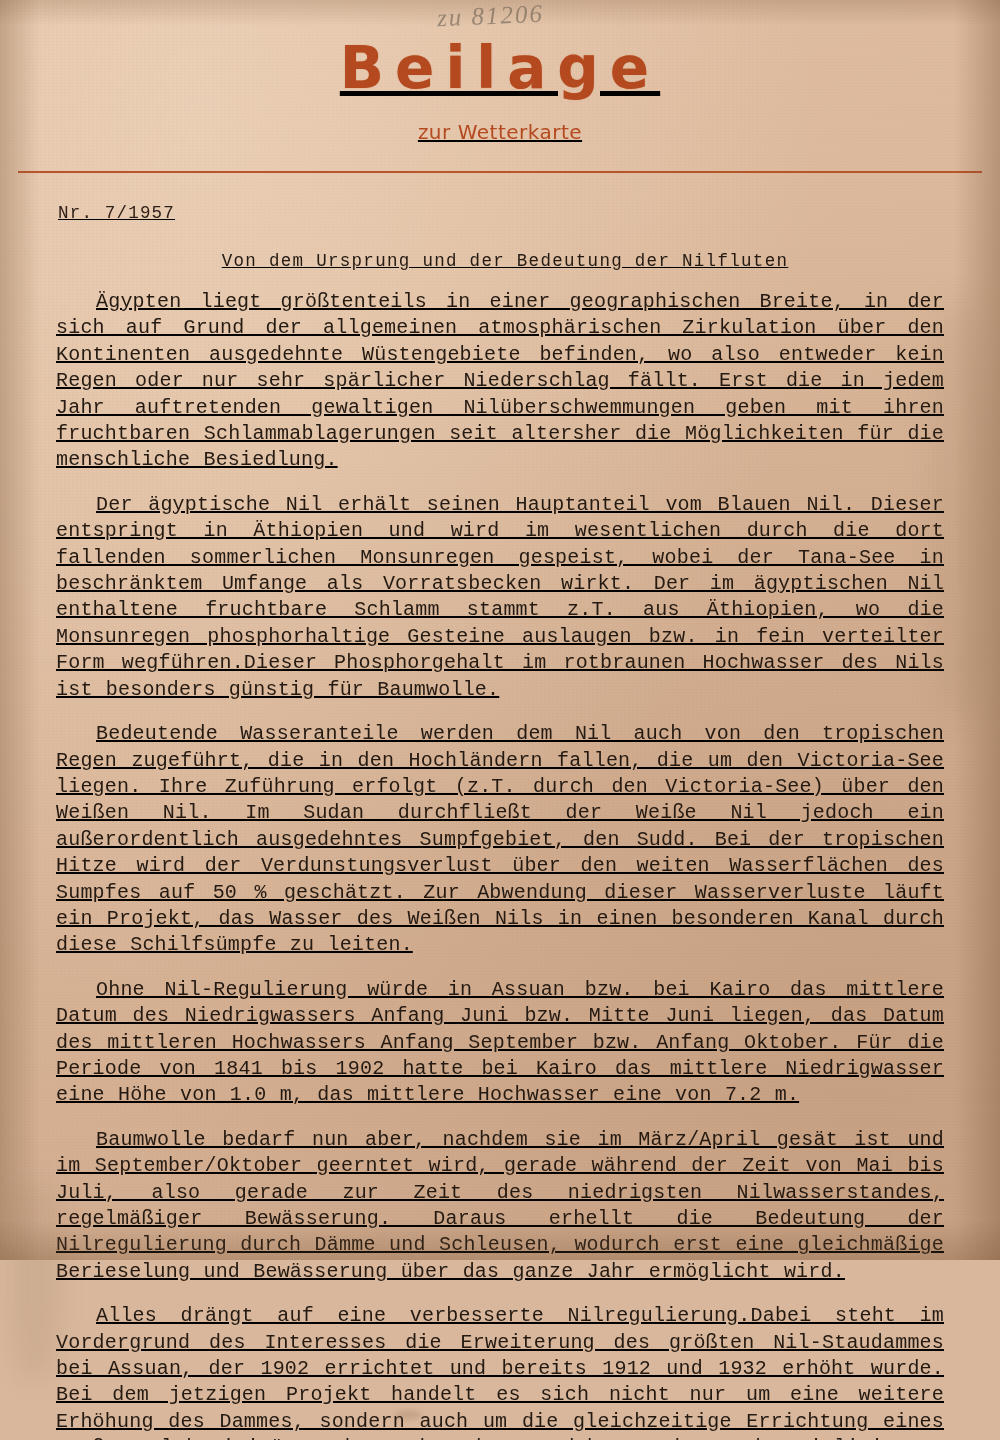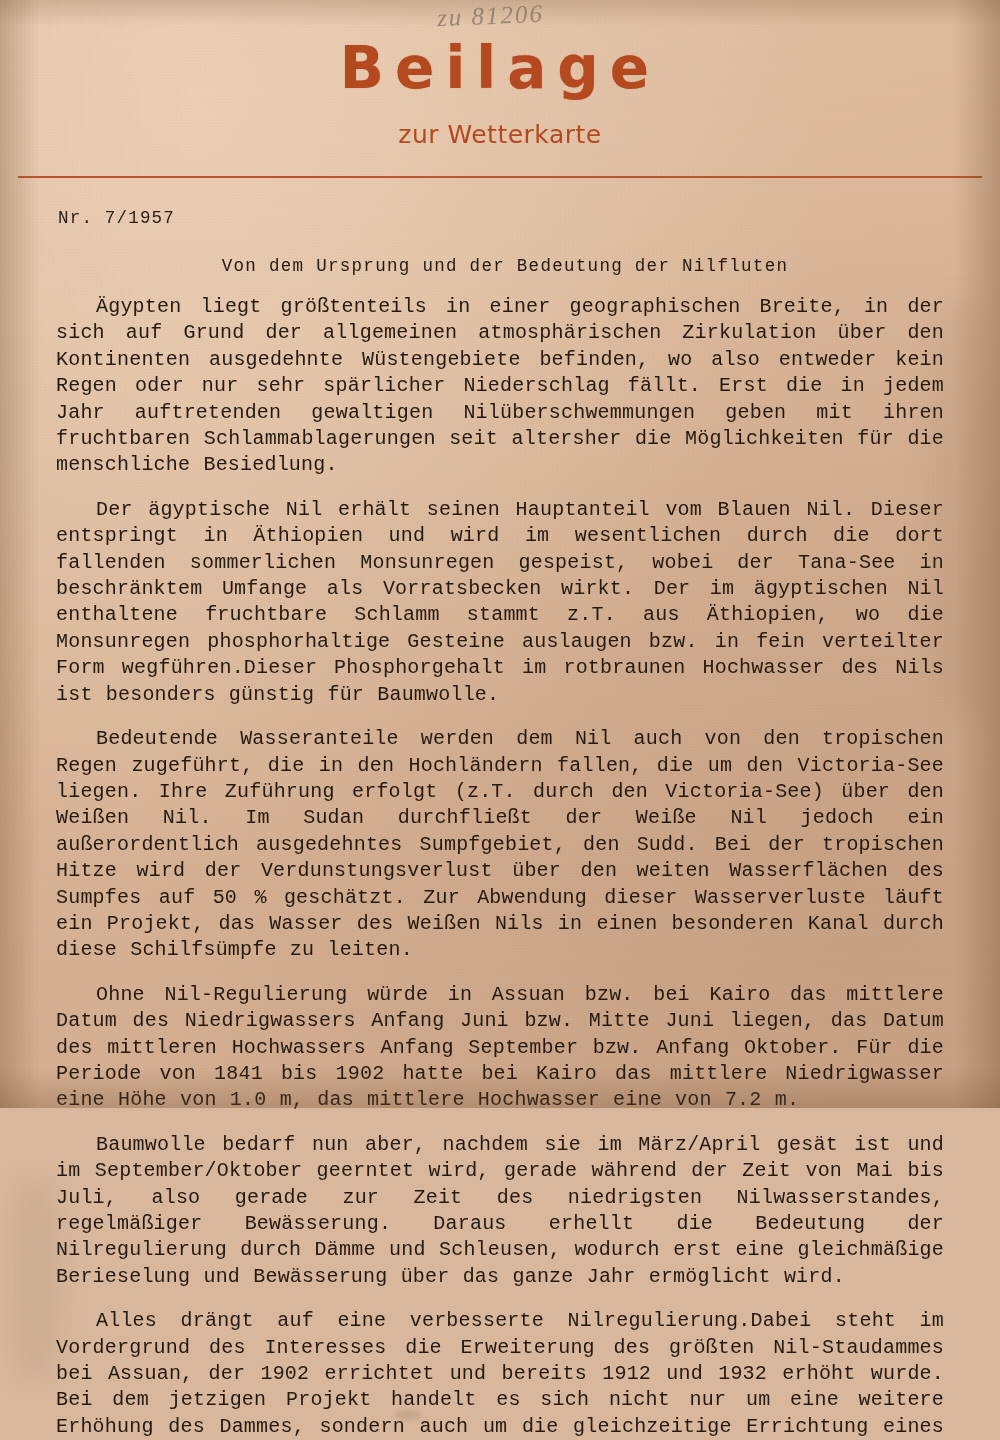--- a/index.html
+++ b/index.html
@@ -9,26 +9,27 @@
   body {
     width: 1000px;
     height: 1440px;
     background: #d8b79c;
     font-family: "Liberation Mono", "DejaVu Sans Mono", monospace;
     overflow: hidden;
   }
   .page {
     position: relative;
     width: 1000px;
-    height: 1108px;
+    height: 1260px;
     background:
       radial-gradient(ellipse at 20% 10%, rgba(255,240,220,0.35), rgba(255,240,220,0) 55%),
       radial-gradient(ellipse at 85% 80%, rgba(150,105,70,0.18), rgba(150,105,70,0) 60%),
       linear-gradient(160deg, #e2c0a4 0%, #dcb99c 35%, #d5b093 70%, #cfa98c 100%);
     box-sizing: border-box;
+    text-decoration: underline;
   }
   .grain {
     position: absolute;
     inset: 0;
     pointer-events: none;
     opacity: 0.32;
     background-image:
       repeating-linear-gradient(0deg, rgba(120,80,50,0.05) 0px, rgba(120,80,50,0.05) 1px, rgba(255,255,255,0) 1px, rgba(255,255,255,0) 3px),
       repeating-linear-gradient(90deg, rgba(120,80,50,0.04) 0px, rgba(120,80,50,0.04) 1px, rgba(255,255,255,0) 1px, rgba(255,255,255,0) 4px);
   }
@@ -78,21 +79,21 @@
     font-family: "DejaVu Sans", sans-serif;
     font-weight: bold;
     font-size: 58px;
     letter-spacing: 11px;
     color: #b5491f;
     text-shadow: 0 0 1px rgba(181,73,31,0.5);
   }
   .masthead-sub {
     margin-top: 18px;
     font-family: "DejaVu Sans", sans-serif;
-    font-size: 25px;
+    font-size: 20px;
     color: #b5491f;
     letter-spacing: 0.5px;
   }
   .rule {
     margin: 27px 18px 0 18px;
     height: 2px;
     background: #b5491f;
     opacity: 0.9;
   }
 

